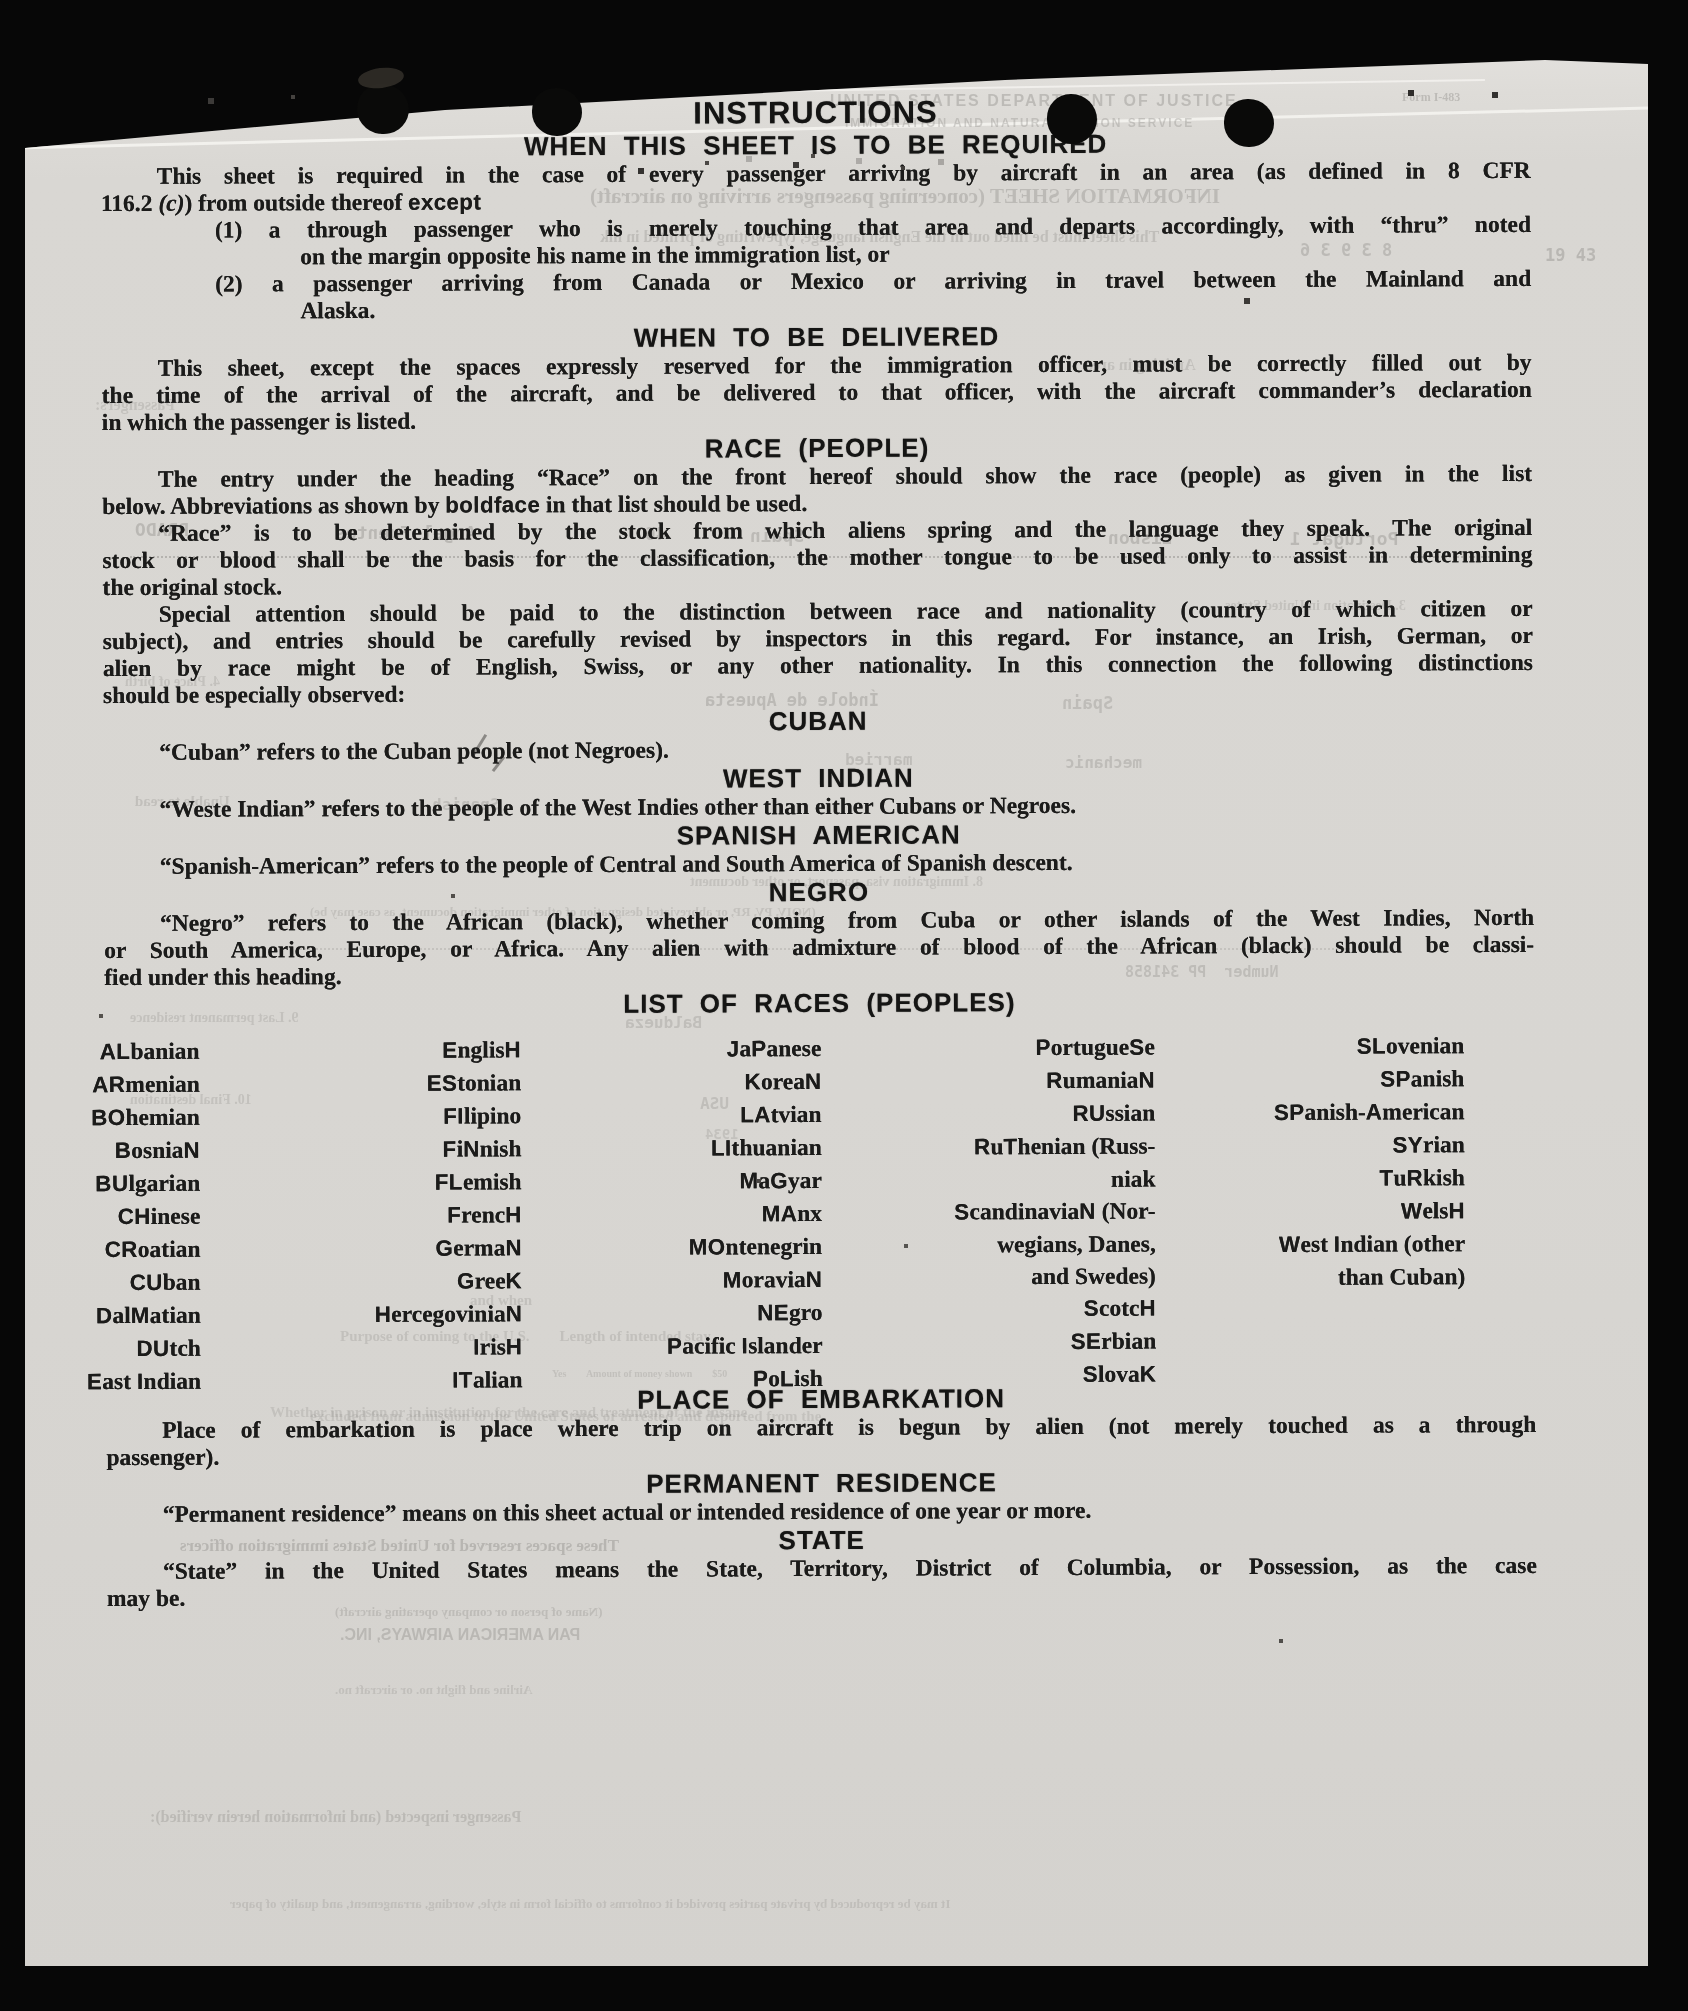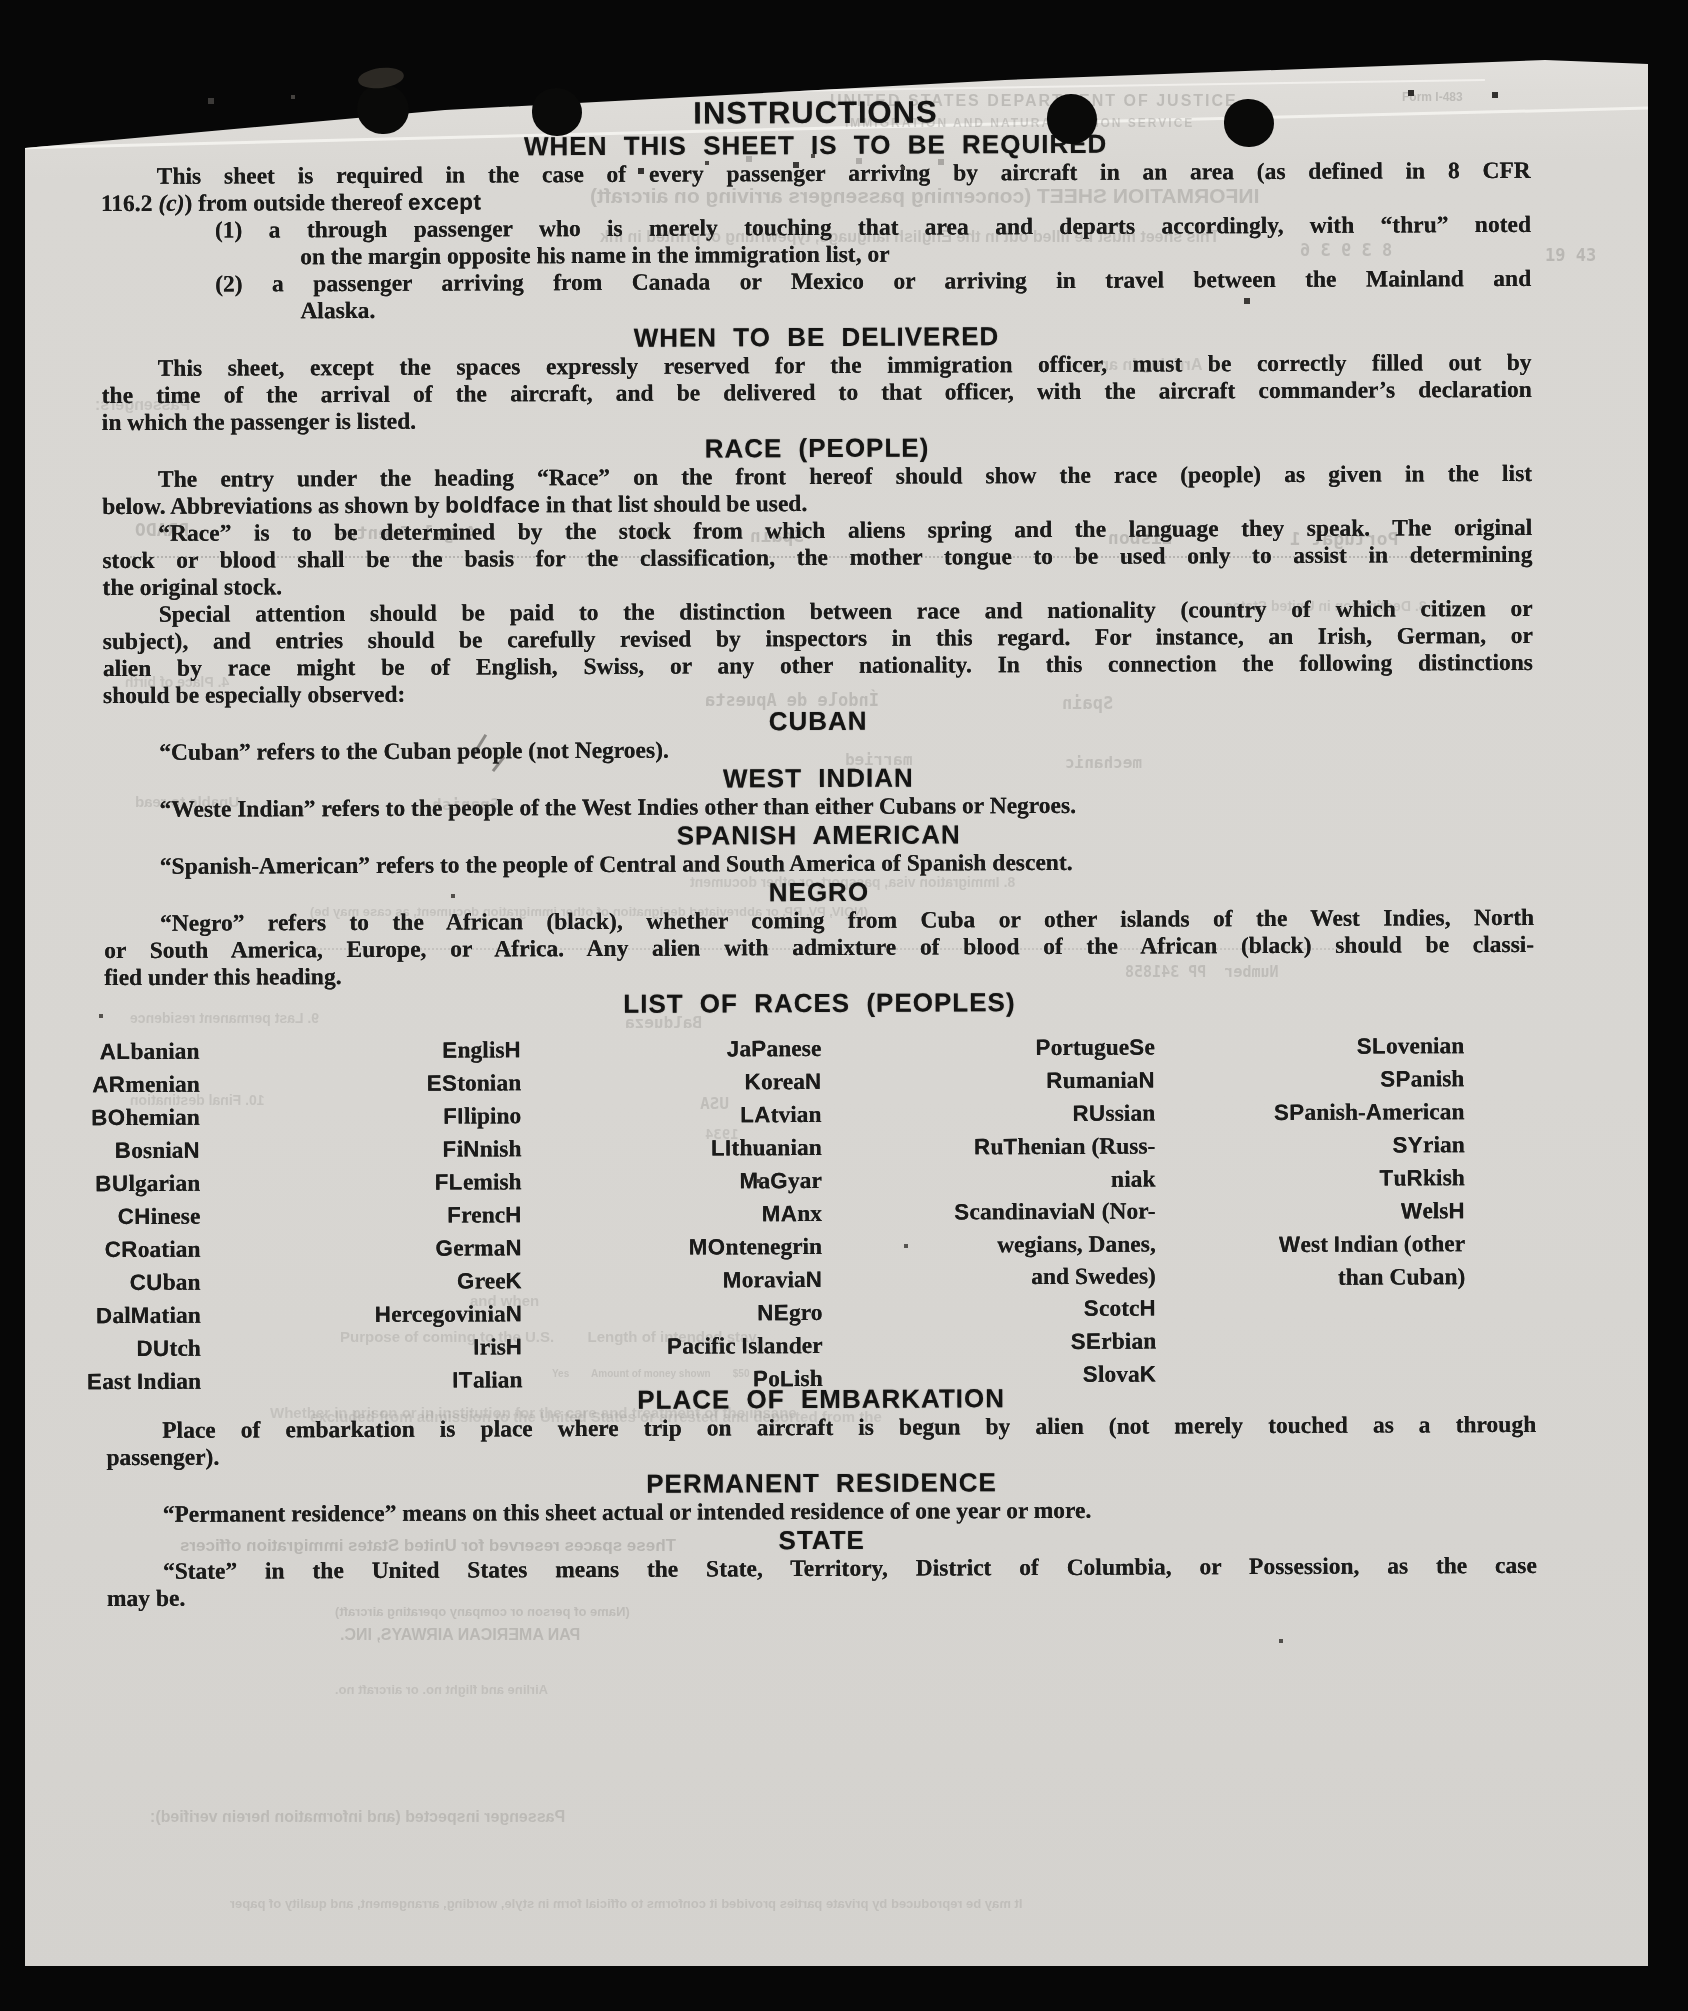--- a/index.html
+++ b/index.html
@@ -33,21 +33,21 @@
       706px 162px 0 1px #4a4744, 748px 158px 0 2px #38363346, 795px 164px 0 2px #3a3836,
       812px 155px 0 1px #504d49, 858px 160px 0 2px #35333146, 902px 167px 0 1px #413e3b,
       940px 161px 0 2px #47444156, 1246px 300px 0 2px #3b3936, 1410px 92px 0 2px #2e2c2a,
       1494px 94px 0 2px #33312f, 100px 1015px 0 1px #55524e, 758px 1180px 0 1px #4a4744,
       905px 1245px 0 1px #565450, 1280px 1640px 0 1px #504e4a, 452px 895px 0 1px #514e4a;}
   .scribble{position:absolute;width:3px;height:24px;background:#4b4845;opacity:.55;z-index:2;}
   .scr1{left:478px;top:733px;transform:rotate(32deg);}
   .scr2{left:497px;top:755px;transform:rotate(38deg);height:18px;}
 
   .ghost-layer{position:absolute;left:0;top:0;width:1688px;height:2011px;z-index:2;}
-  .ghost{position:absolute;color:#8e8c88;font-weight:700;white-space:pre;font-family:Liberation Sans, sans-serif;}
+  .ghost{position:absolute;color:#8e8c88;font-weight:700;white-space:pre;font-family:Liberation Serif, serif;}
   .ghost.m{transform:scaleX(-1);}
   .ghost.sans{font-family:"Liberation Sans",sans-serif;}
   .ghost.mono{font-family:"DejaVu Sans Mono",monospace;}
   .ghost.b{font-weight:800;}
   .gline{position:absolute;left:130px;top:556px;width:1360px;border-top:2px dotted rgba(108,106,102,.55);opacity:.6;}
   .gline2{position:absolute;left:300px;top:948px;width:1050px;border-top:2px dotted rgba(108,106,102,.45);opacity:.4;}
 
   .content{
     position:absolute;left:100px;top:0;width:1430px;z-index:3;
     transform:rotate(-.25deg);transform-origin:50% 0;

